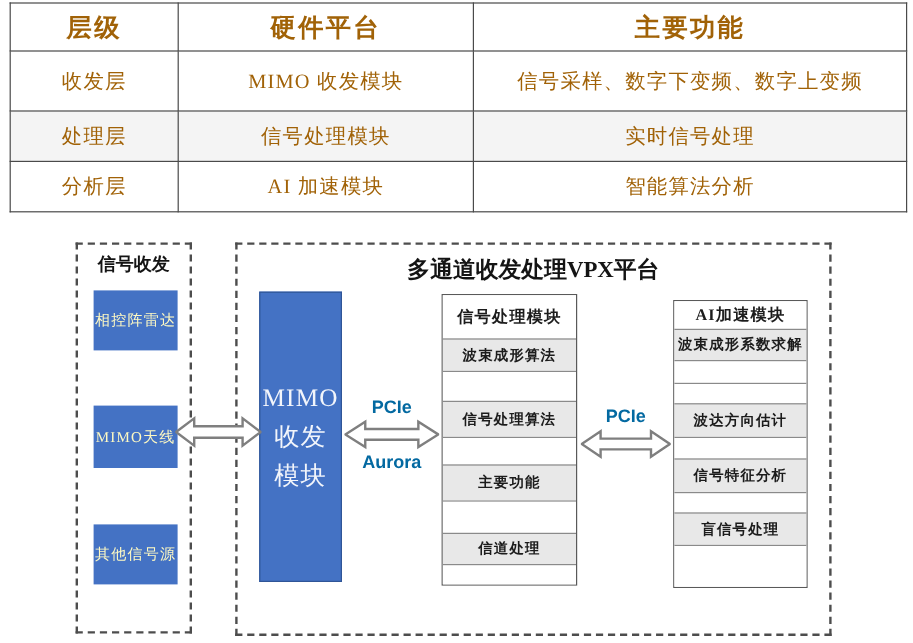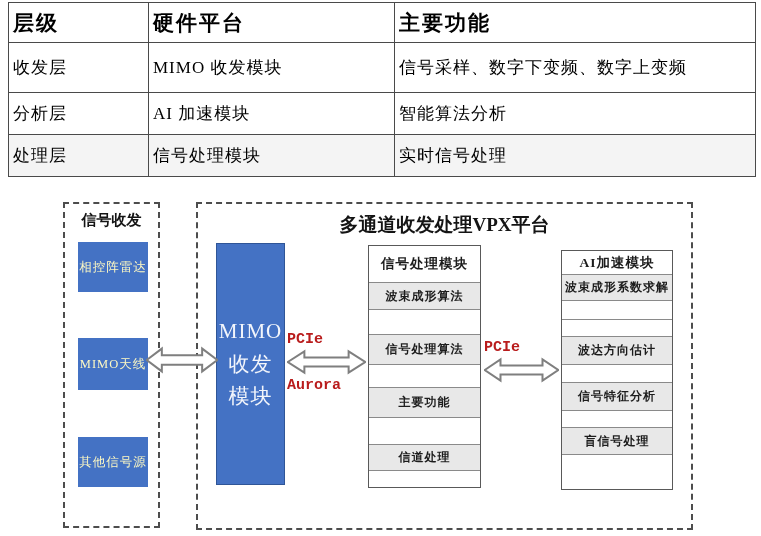--- a/index.html
+++ b/index.html
@@ -4,22 +4,22 @@
 <style>
   * { box-sizing: border-box; }
   html, body { margin: 0; padding: 0; }
   body { font-family: "Liberation Serif", "DejaVu Serif", serif; background: #ffffff; }
   .page { position: relative; width: 761px; height: 536px; background: #ffffff; overflow: hidden; }
 
   
   .spec-table { position: absolute; left: 8px; top: 2px; width: 748px;
                 border-collapse: collapse; table-layout: fixed; }
   .spec-table th, .spec-table td {
-      border: 1.6px solid #4a4a4a; text-align: left; vertical-align: middle;
-      color: #000000; padding: 0 4px; }
+      border: 1.6px solid #4a4a4a; text-align: center; vertical-align: middle;
+      color: #a16207; padding: 0 4px; }
   .spec-table th { height: 40px; font-size: 21px; font-weight: 600; letter-spacing: 2px; }
   .spec-table td { font-size: 17px; letter-spacing: 1px; }
   .row-h1 { height: 50px; }
   .row-h2 { height: 42px; }
   .alt-row td { background: #f4f4f4; }
 
   
   .dashed-box { position: absolute; border: 2px dashed #4d4d4d; background: transparent; }
   .group-title { position: absolute; width: 100%; text-align: center;
       font-family: "Liberation Sans", "DejaVu Sans", sans-serif; font-weight: bold;
@@ -35,23 +35,23 @@
       border: 1.4px solid #595959; background: #ffffff; }
   .col-row { display: flex; align-items: center; justify-content: center;
       text-align: center; border-top: 1px solid #8a8a8a; font-weight: bold;
       color: #1c1c1c; font-size: 12px; letter-spacing: 1px; }
   .col-row:first-child { border-top: none; }
   .col-row.hdr { font-size: 13.5px; background: #ffffff; }
   .col-row.gray { background: #e8e8e8; }
   .col-row.blank { background: #ffffff; }
 
   .link-arrow { position: absolute; }
-  .link-label { position: absolute; text-align: left;
-      font-family: Liberation Mono, monospace; font-weight: bold;
-      font-size: 15px; color: #b91c1c; }
+  .link-label { position: absolute; text-align: center;
+      font-family: Liberation Sans, sans-serif; font-weight: bold;
+      font-size: 15px; color: #0369a1; }
 </style>
 </head>
 <body>
 
 <div class="page">
 
   <table class="spec-table">
     <colgroup>
         <col style="width:140px">
         <col style="width:246px">
@@ -61,29 +61,29 @@
         <tr>
       <th>层级</th>
       <th>硬件平台</th>
       <th>主要功能</th>
     </tr>
     <tr class="row-h1">
       <td>收发层</td>
       <td>MIMO 收发模块</td>
       <td>信号采样、数字下变频、数字上变频</td>
     </tr>
+    <tr class="row-h2 alt-row">
+      <td>处理层</td>
+      <td>信号处理模块</td>
+      <td>实时信号处理</td>
+    </tr>
     <tr class="row-h2">
       <td>分析层</td>
       <td>AI 加速模块</td>
       <td>智能算法分析</td>
-    </tr>
-    <tr class="row-h2 alt-row">
-      <td>处理层</td>
-      <td>信号处理模块</td>
-      <td>实时信号处理</td>
     </tr>
   </tbody>
     </table>
 
   <div class="dashed-box" style="left:63px; top:202px; width:97px; height:326px;">
     <div class="group-title" style="top:7px; font-size:15px;">信号收发</div>
   </div>
   <div class="blue-box" style="left:78px; top:242px; width:70px; height:50px;">相控阵雷达</div>
   <div class="blue-box" style="left:78px; top:338px; width:70px; height:52px;">MIMO天线</div>
   <div class="blue-box" style="left:78px; top:437px; width:70px; height:50px;">其他信号源</div>

